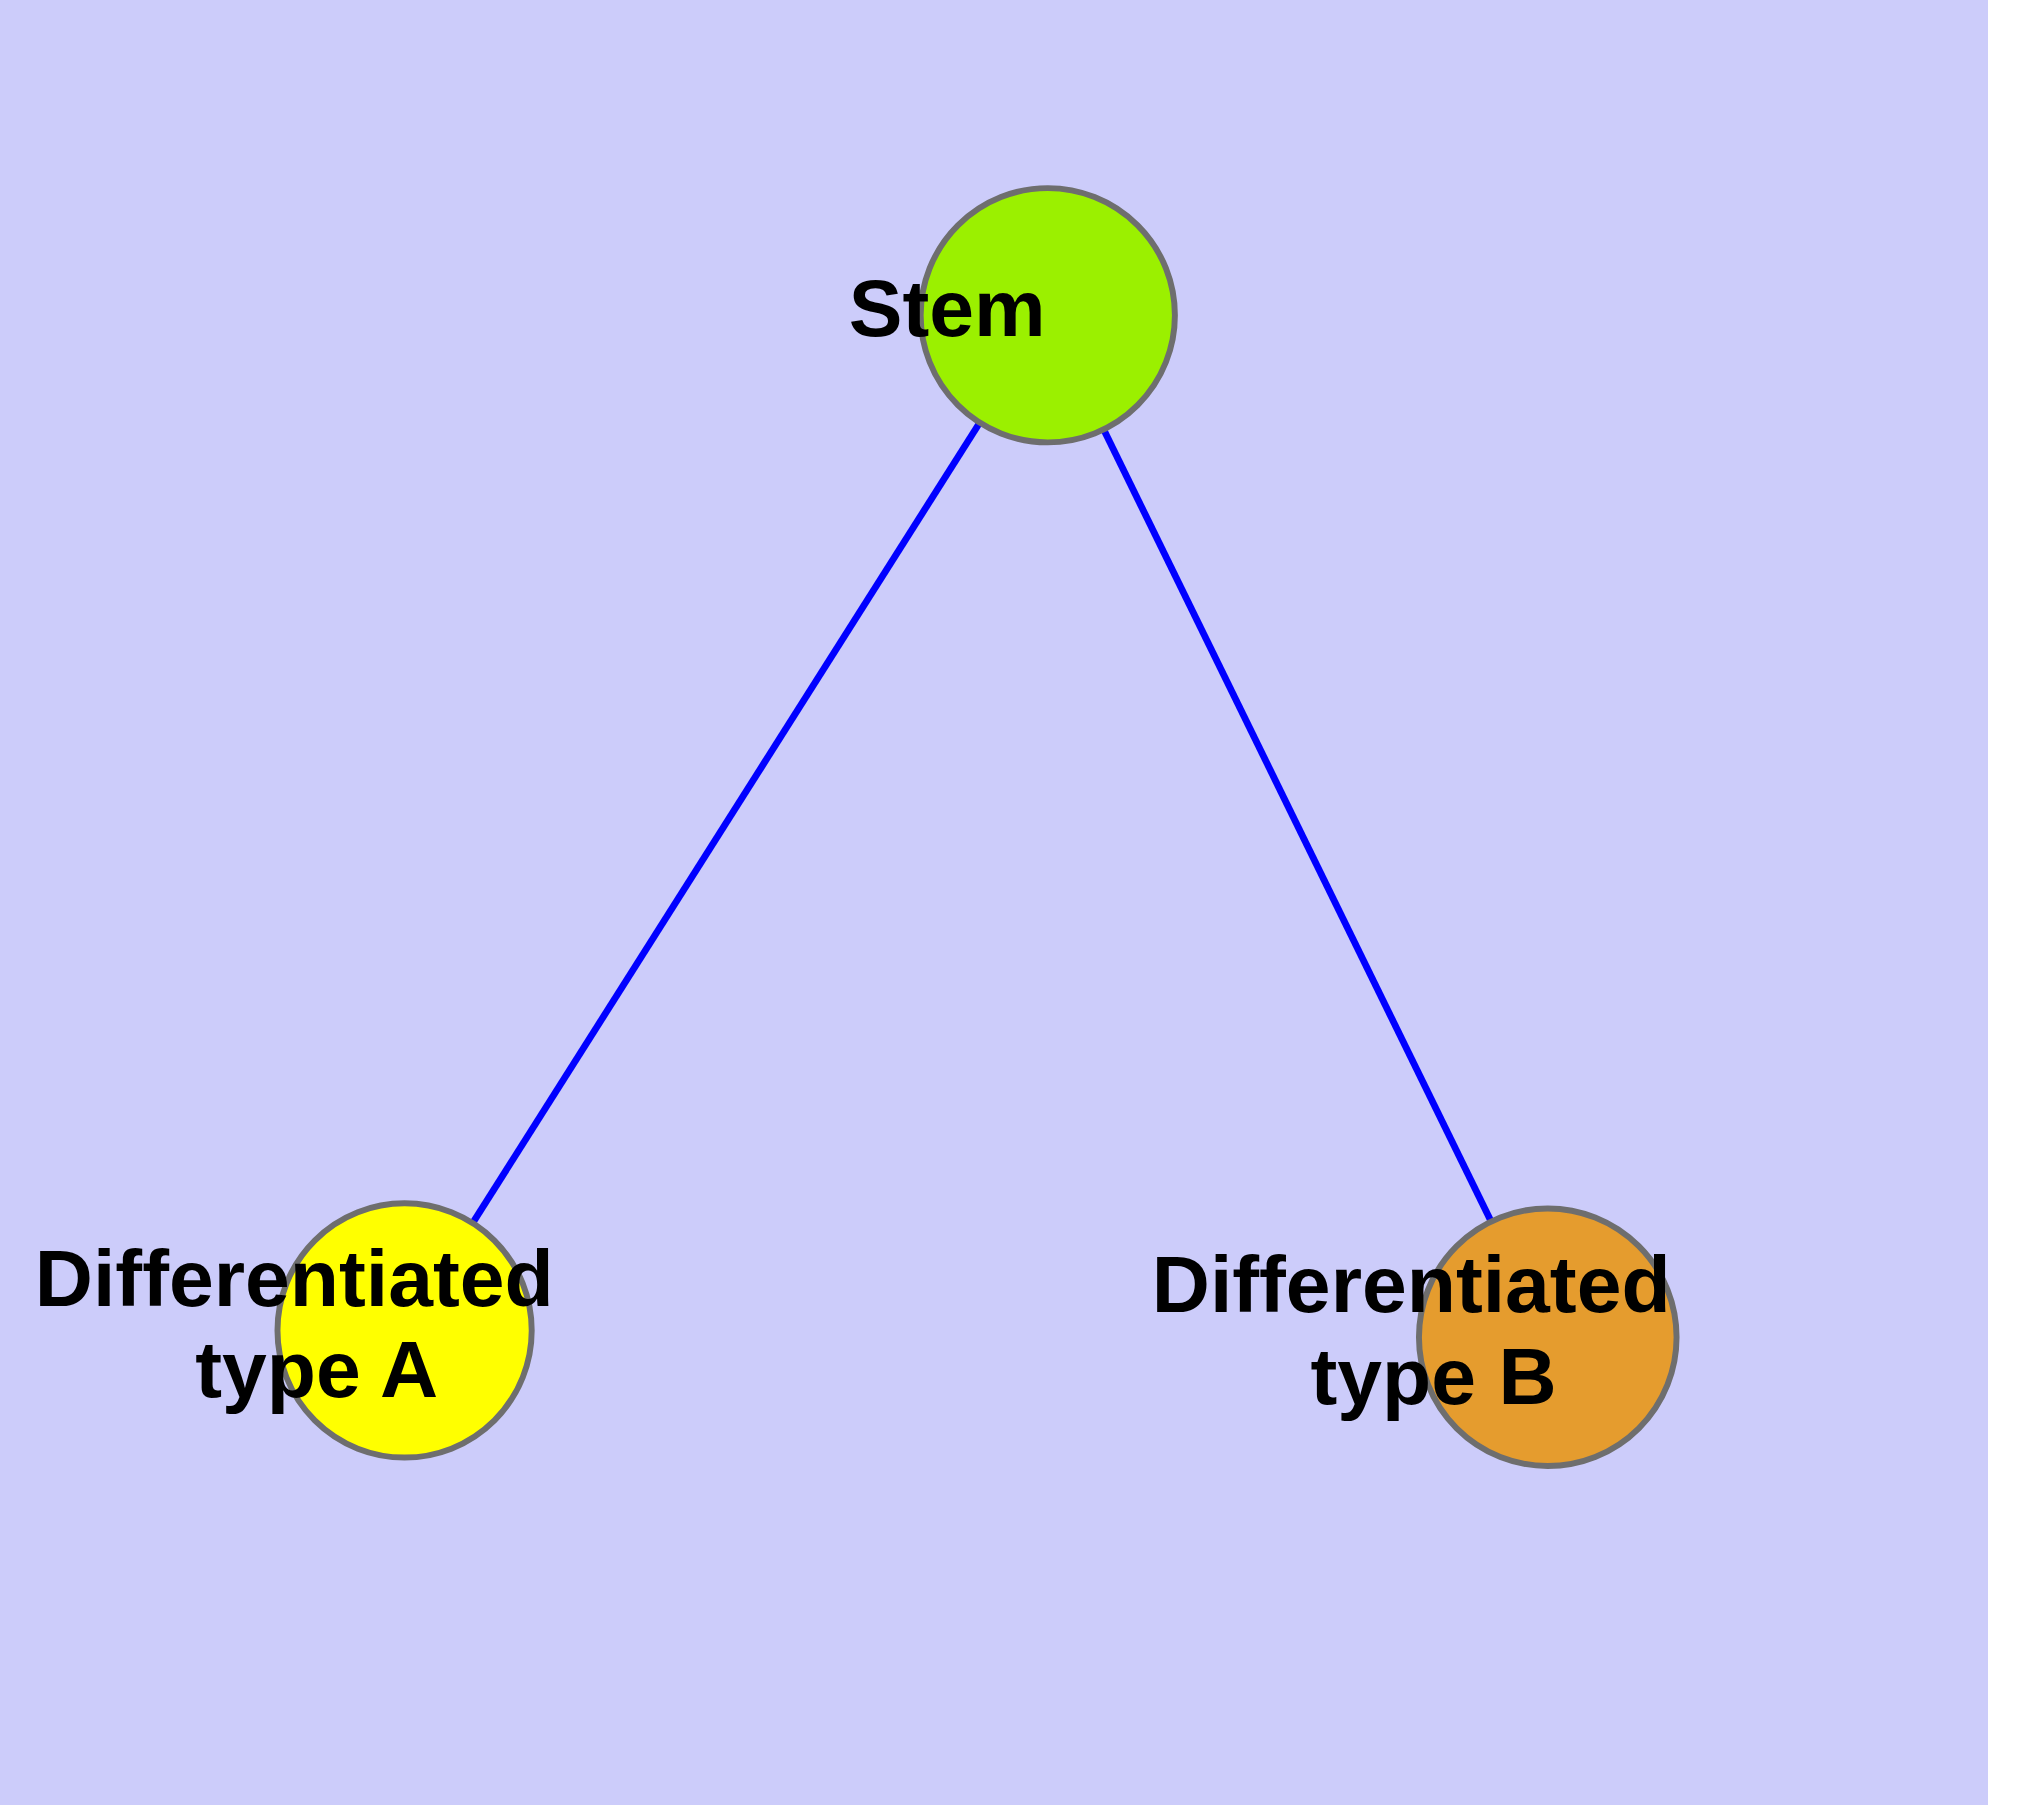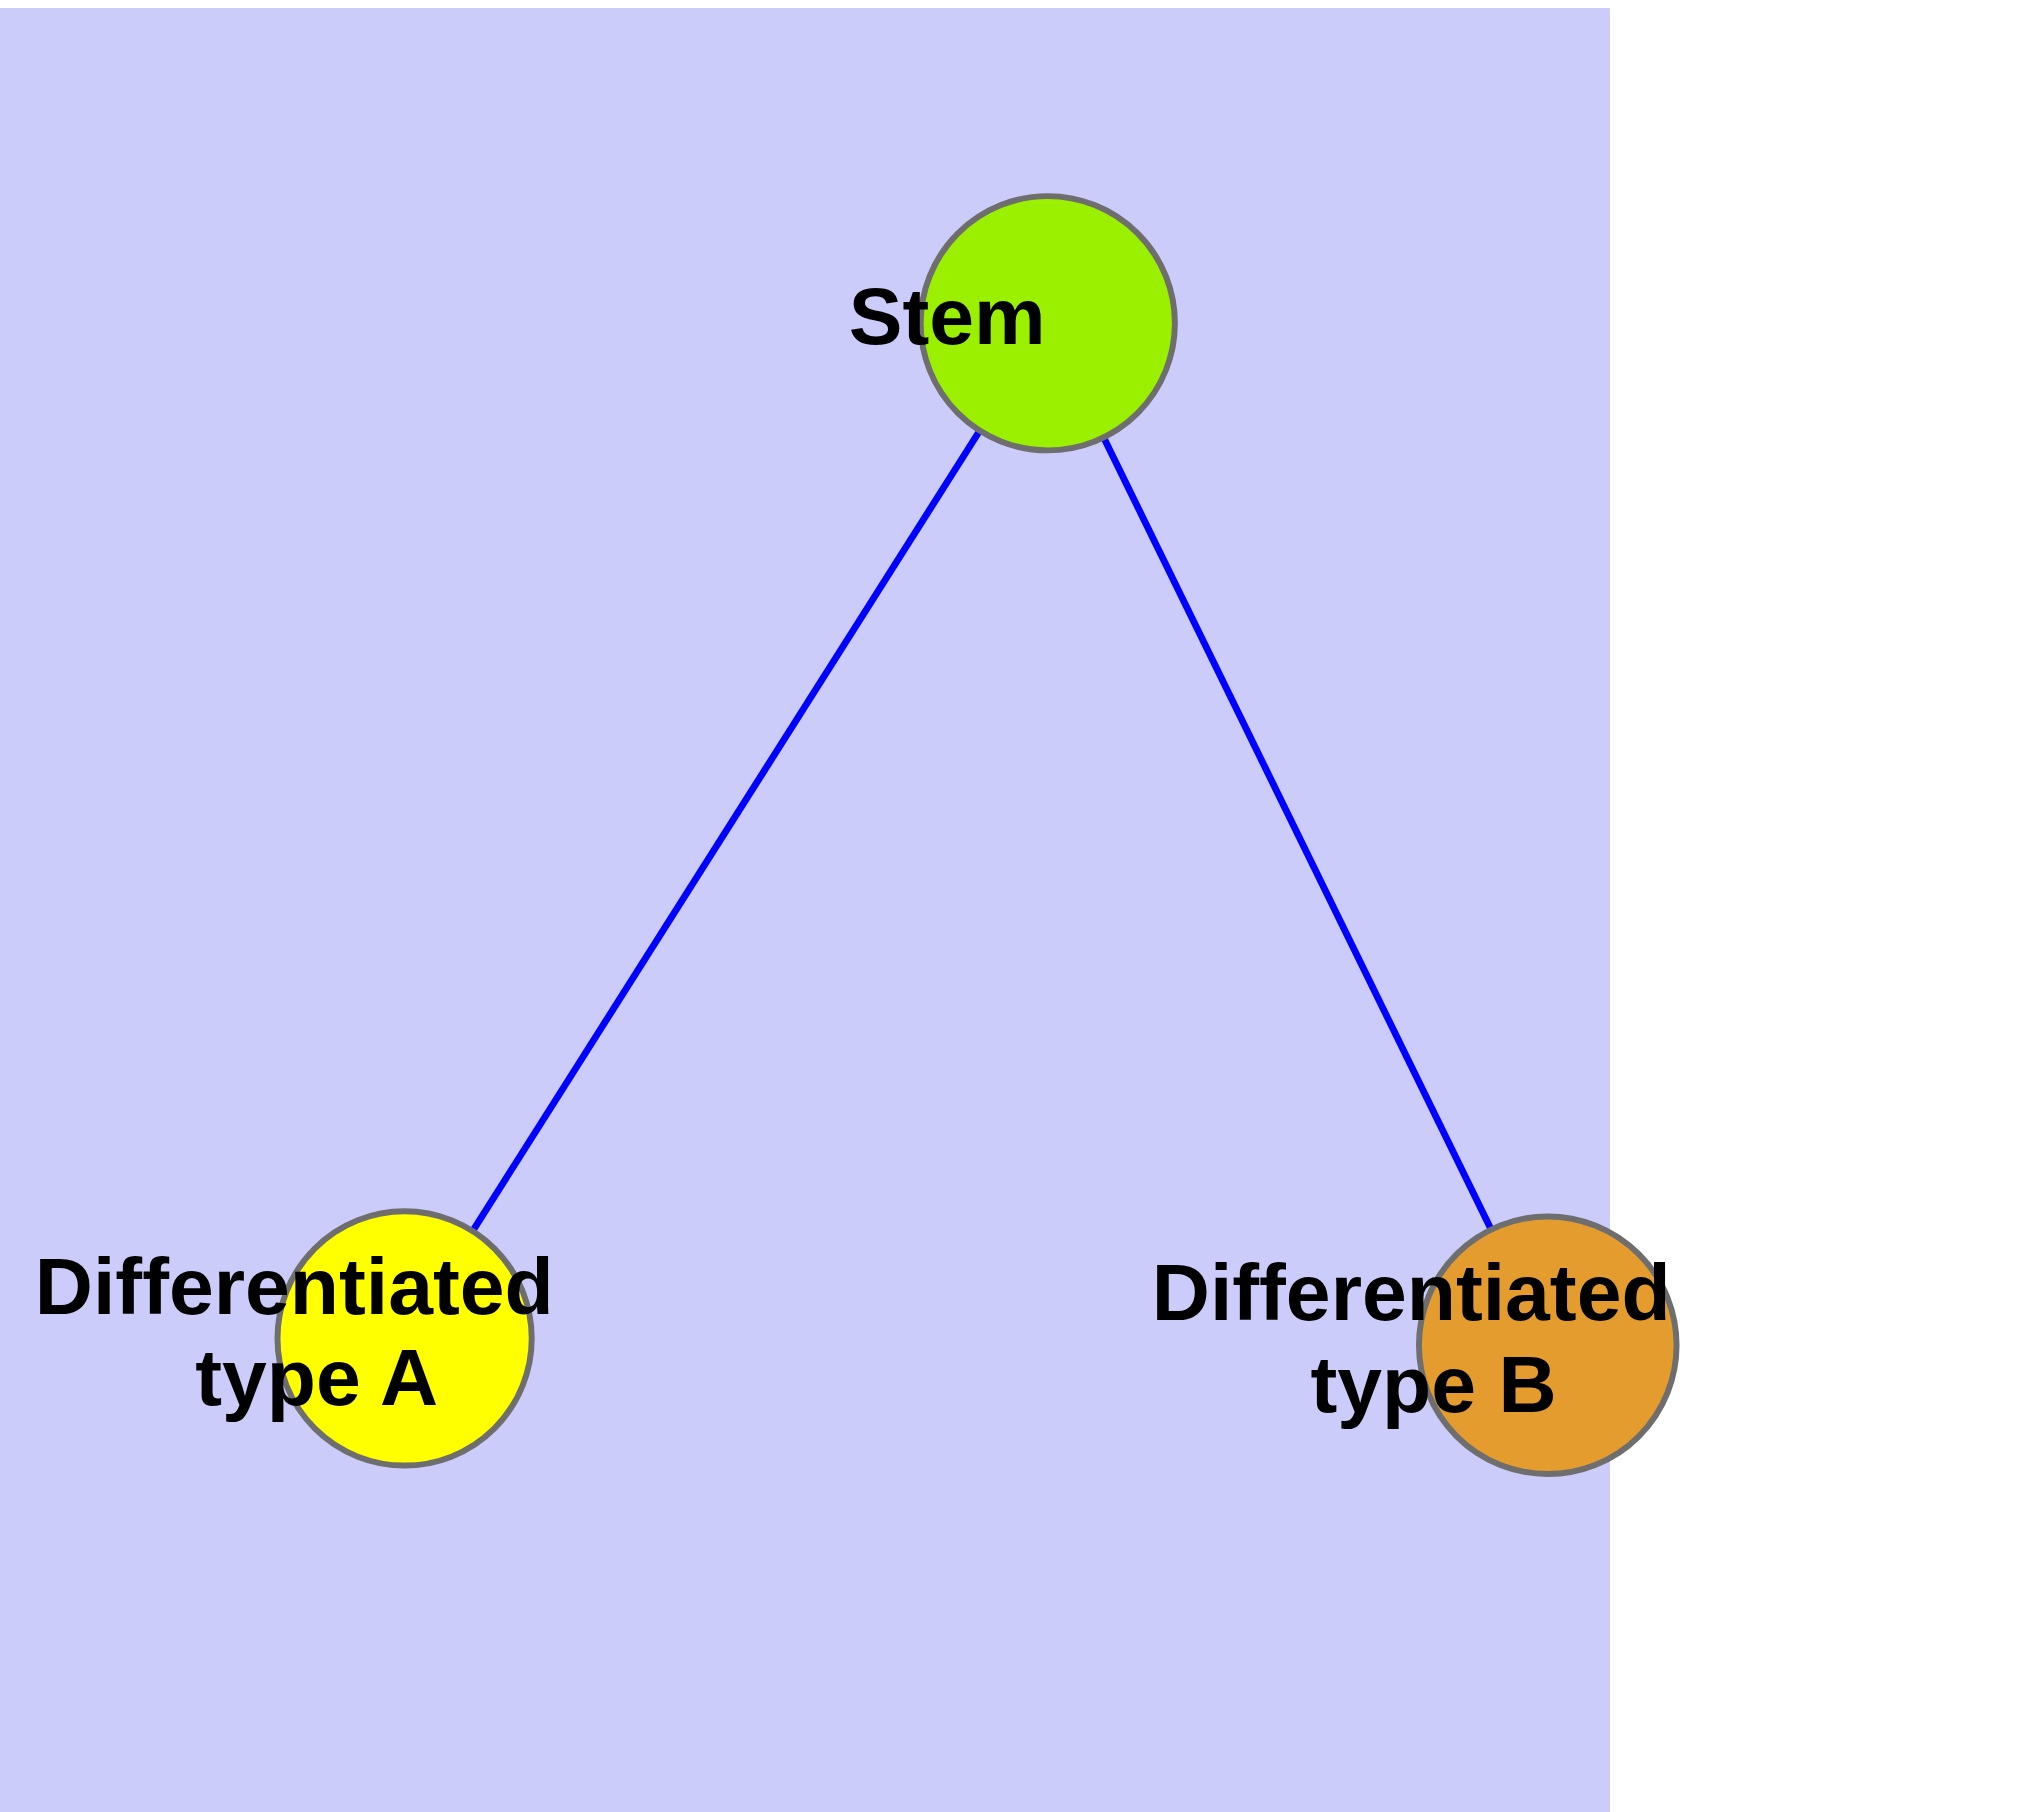--- a/index.html
+++ b/index.html
@@ -14,22 +14,22 @@
   #canvas {
     position: relative;
     width: 2021px;
     height: 1812px;
     overflow: hidden;
     background: #ffffff;
   }
   #plot-area {
     position: absolute;
     left: 0;
-    top: 8px;
-    width: 1610px;
+    top: 0;
+    width: 1988px;
     height: 1805px;
     background: #ccccfa;
   }
   #graph-svg {
     position: absolute;
     left: 0;
     top: 0;
     width: 2021px;
     height: 1805px;
     display: block;

